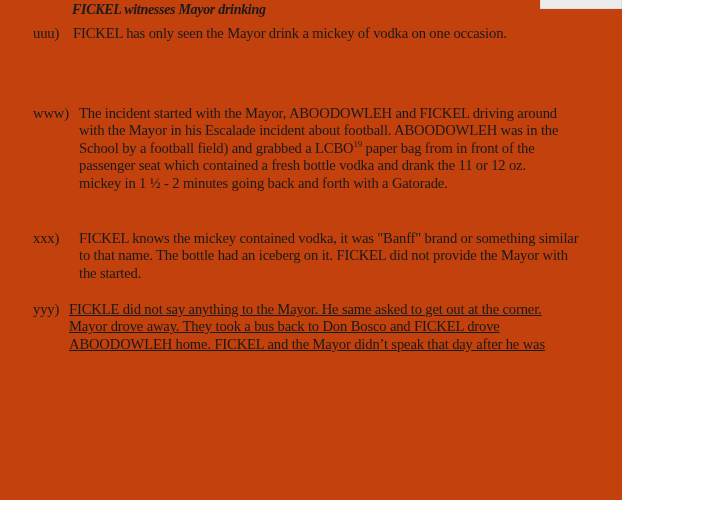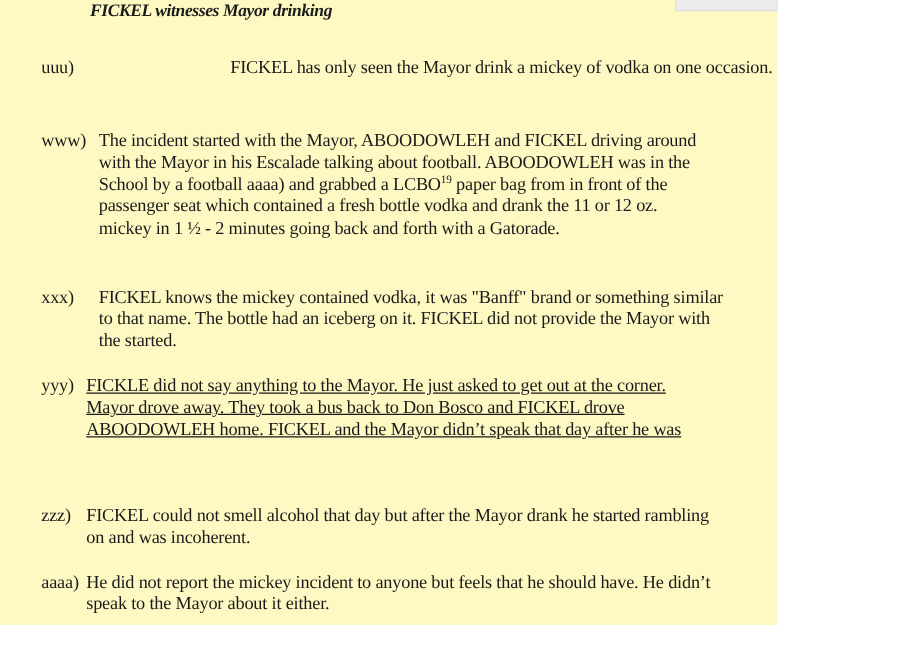--- a/index.html
+++ b/index.html
@@ -14,21 +14,21 @@
       overflow: hidden;
       font-family: "Liberation Serif", "DejaVu Serif", serif;
       color: #1a1a1a;
     }
     .page {
       position: absolute;
       left: 0;
       top: 0;
       width: 622px;
       height: 500px;
-      background: #fef9c3;
+      background: #c2410c;
     }
     .corner-box {
       position: absolute;
       left: 540px;
       top: 0;
       width: 82px;
       height: 9px;
       background: #ececec;
       border: 1px solid #e0e0e0;
       border-top: none;
@@ -65,21 +65,21 @@
     }
     .para .text .line {
       display: block;
       white-space: nowrap;
     }
     sup {
       font-size: 9px;
       line-height: 0;
       vertical-align: 6px;
     }
-    #p-uuu { top: 46px; text-align: right; }
+    #p-uuu { top: 25px; }
     #p-uuu .text { margin-left: 40px; }
     #p-vvv { top: 70px; }
     #p-vvv .text { margin-left: 34px; }
     #p-www { top: 105px; }
     #p-xxx { top: 230px; }
     #p-xxx .text { }
     #p-yyy { top: 301px; text-decoration: underline; }
     #p-yyy .text { margin-left: 36px; }
     #p-zzz { top: 405px; }
     #p-zzz .text { margin-left: 36px; }
@@ -99,53 +99,39 @@
     <span class="text">
       <span class="line">FICKEL has only seen the Mayor drink a mickey of vodka on one occasion.</span>
     </span>
   </div>
 
 
   <div class="para" id="p-www">
     <span class="label">www)</span>
     <span class="text">
       <span class="line">The incident started with the Mayor, ABOODOWLEH and FICKEL driving around</span>
-      <span class="line">with the Mayor in his Escalade talking about football. ABOODOWLEH was in the</span>
-      <span class="line"><span>School by a football aaaa) and grabbed a LCBO</span><sup>19</sup><span> paper bag from in front of the</span></span>
+      <span class="line">with the Mayor in his Escalade incident about football. ABOODOWLEH was in the</span>
+      <span class="line"><span>School by a football field) and grabbed a LCBO</span><sup>19</sup><span> paper bag from in front of the</span></span>
       <span class="line">passenger seat which contained a fresh bottle vodka and drank the 11 or 12 oz.</span>
       <span class="line">mickey in 1 ½ - 2 minutes going back and forth with a Gatorade.</span>
     </span>
   </div>
 
   <div class="para" id="p-xxx">
     <span class="label">xxx)</span>
     <span class="text">
       <span class="line">FICKEL knows the mickey contained vodka, it was "Banff" brand or something similar</span>
       <span class="line">to that name.  The bottle had an iceberg on it. FICKEL did not provide the Mayor with</span>
       <span class="line">the started.</span>
     </span>
   </div>
 
   <div class="para" id="p-yyy">
     <span class="label">yyy)</span>
     <span class="text">
-      <span class="line">FICKLE did not say anything to the Mayor.  He just asked to get out at the corner.</span>
+      <span class="line">FICKLE did not say anything to the Mayor.  He same asked to get out at the corner.</span>
       <span class="line">Mayor drove away. They took a bus back to Don Bosco and FICKEL drove</span>
       <span class="line">ABOODOWLEH home. FICKEL and the Mayor didn’t speak that day after he was</span>
     </span>
   </div>
 
-  <div class="para" id="p-zzz">
-    <span class="label">zzz)</span>
-    <span class="text">
-      <span class="line">FICKEL could not smell alcohol that day but after the Mayor drank he started rambling</span>
-      <span class="line">on and was incoherent.</span>
-    </span>
-  </div>
 
-  <div class="para" id="p-aaaa">
-    <span class="label">aaaa)</span>
-    <span class="text">
-      <span class="line">He did not report the mickey incident to anyone but feels that he should have. He didn’t</span>
-      <span class="line">speak to the Mayor about it either.</span>
-    </span>
-  </div>
 </div>
 
 </body></html>

